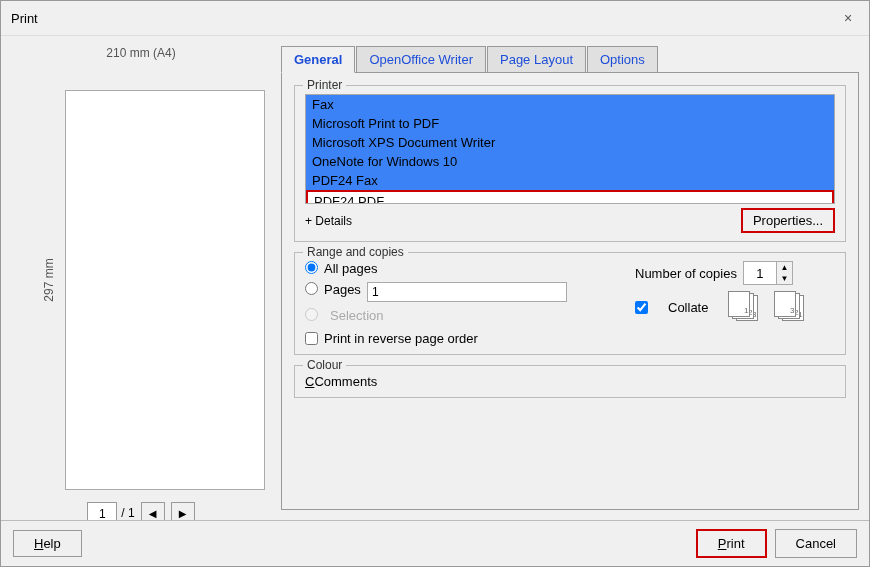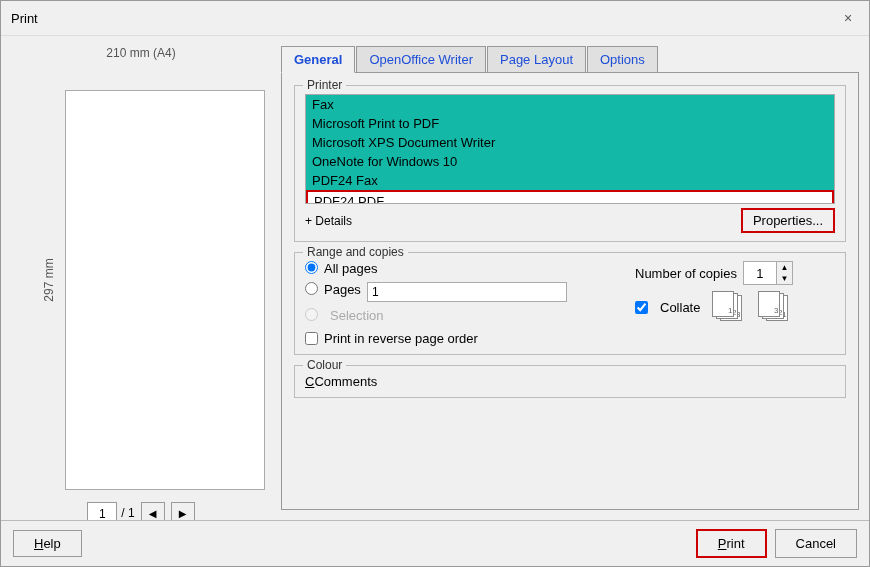--- a/index.html
+++ b/index.html
@@ -177,21 +177,21 @@
       top: -8px;
       left: 8px;
       background: #f0f0f0;
       padding: 0 4px;
       font-size: 12px;
       color: #333;
     }
     
     .printer-list {
       border: 1px solid #aaa;
-      background: #14b8a6;
+      background: #3b82f6;
       height: 110px;
       overflow-y: scroll;
       font-size: 13px;
     }
     .printer-item {
       padding: 2px 6px;
       cursor: pointer;
     }
     .printer-item.selected-outline {
       border: 2px solid #cc0000;
@@ -300,21 +300,21 @@
       cursor: pointer;
       font-size: 8px;
       display: flex;
       align-items: center;
       justify-content: center;
       padding: 0;
     }
     .collate-row {
       display: flex;
       align-items: center;
-      gap: 12px;
+      gap: 20px;
       font-size: 13px;
     }
     .collate-icons {
       display: flex;
       gap: 4px;
     }
     .comments-row {
       display: flex;
       align-items: center;
       gap: 24px;

